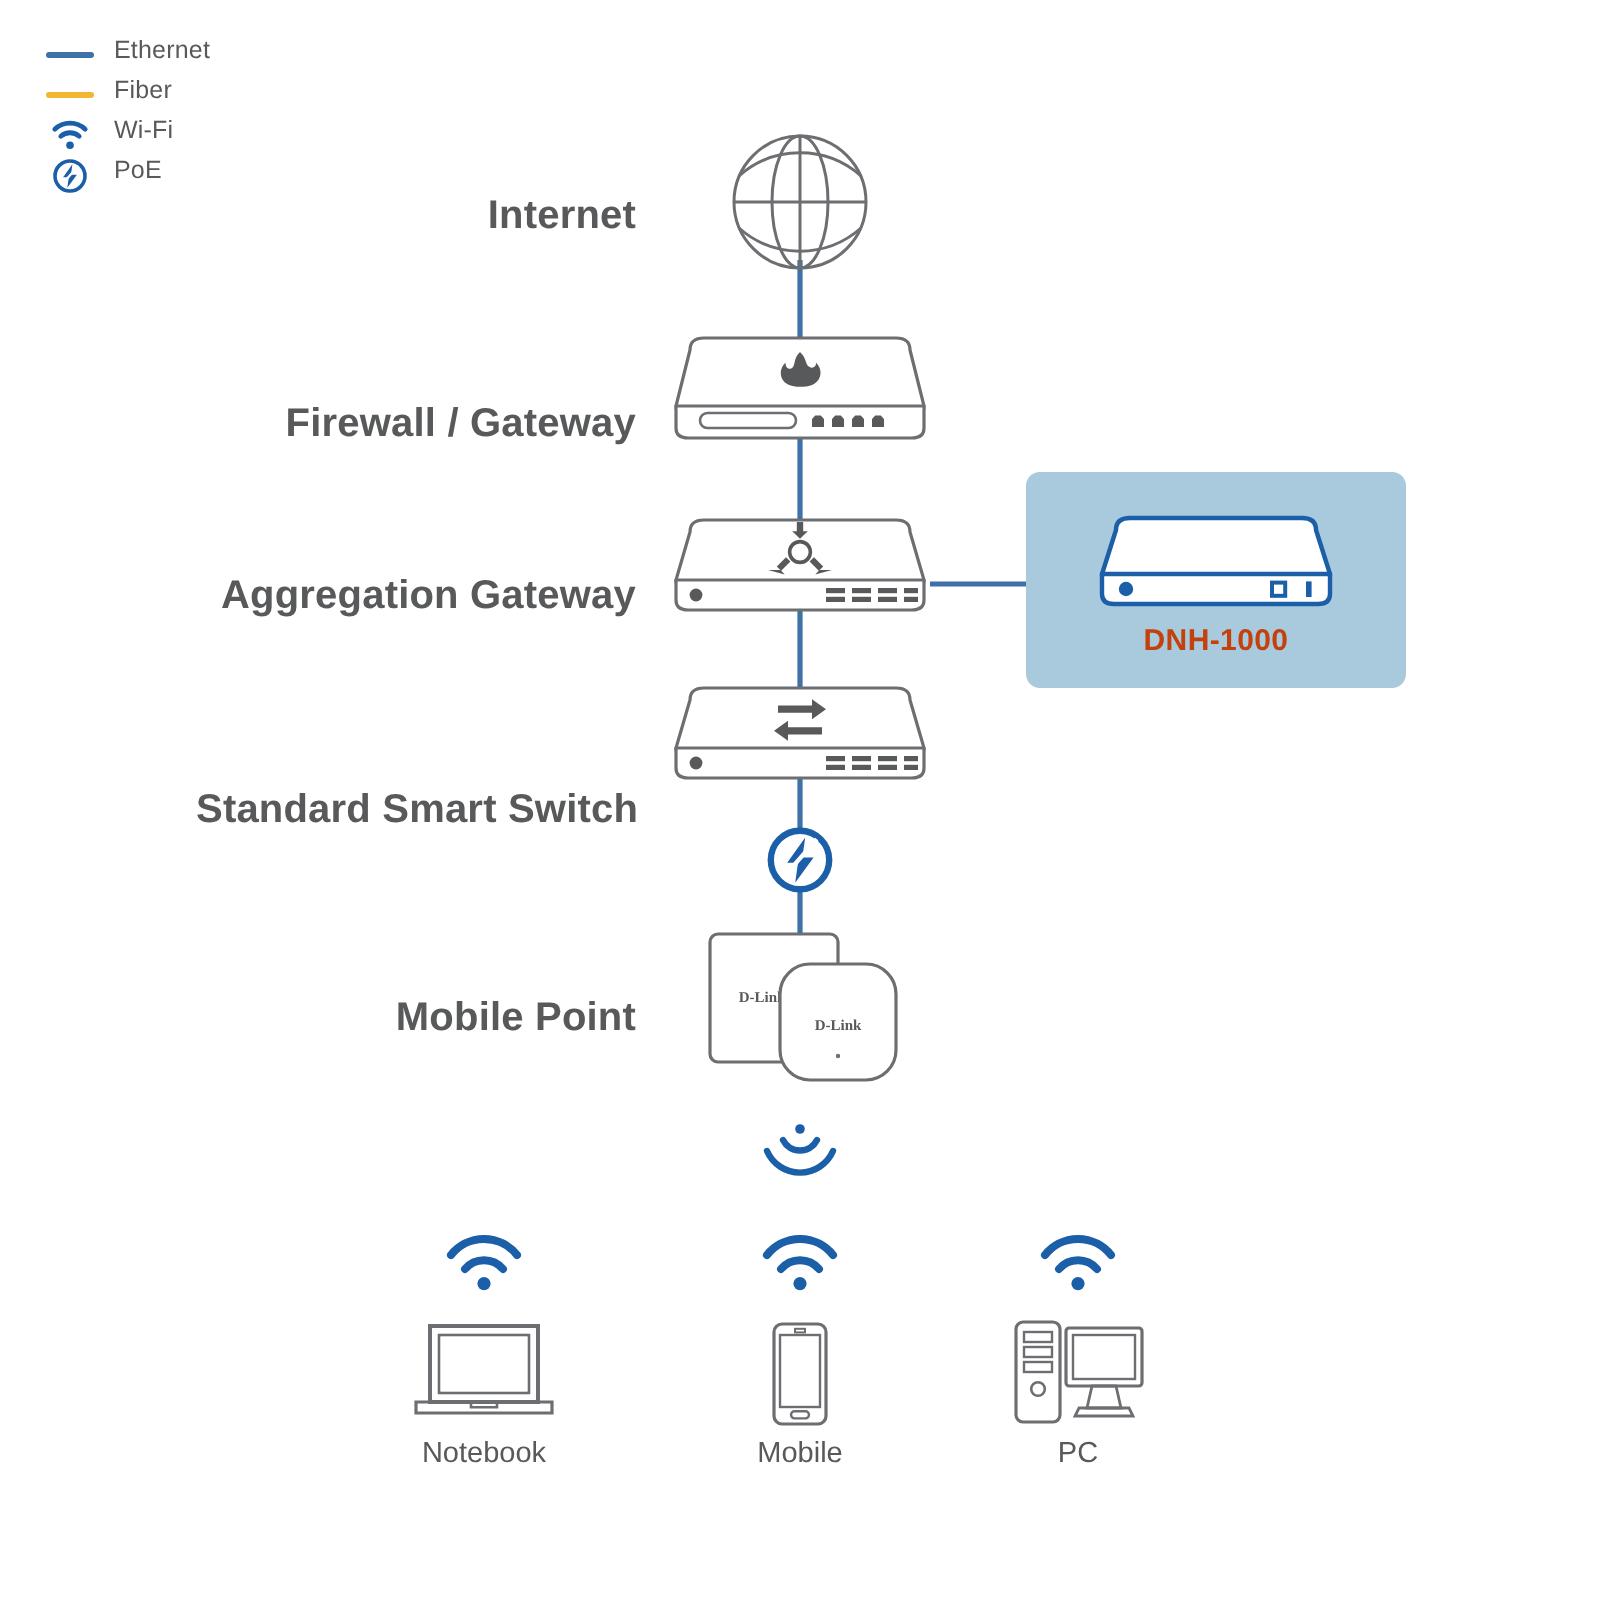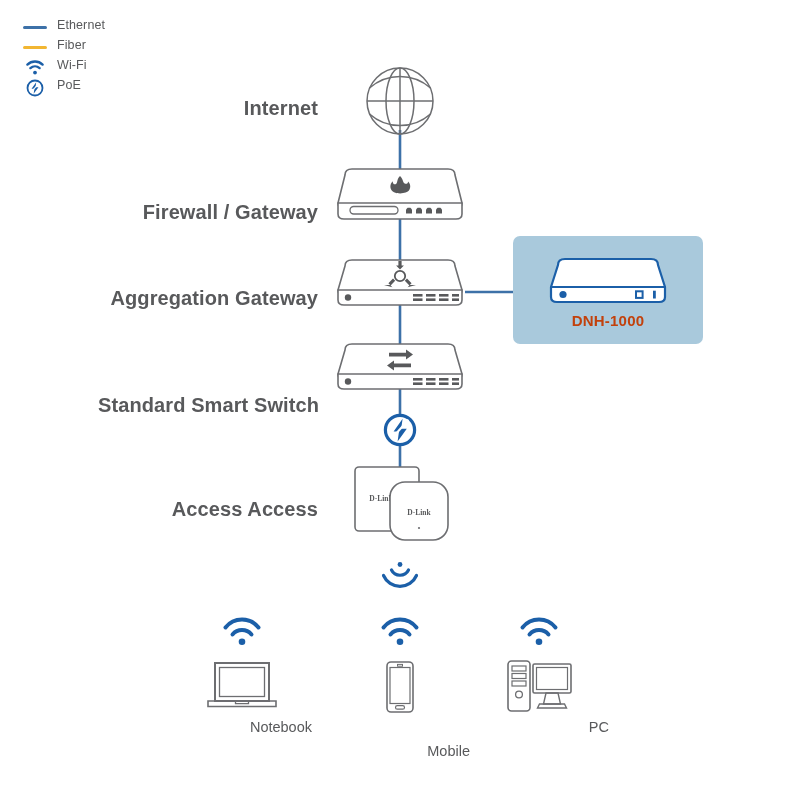--- a/index.html
+++ b/index.html
@@ -61,21 +61,21 @@
     font-size: 20px;
     font-weight: bold;
     color: #58595b;
     white-space: nowrap;
     letter-spacing: 0.1px;
   }
 
   
   .client-caption {
     position: absolute;
-    text-align: right;
+    text-align: center;
     font-size: 14.5px;
     color: #58595b;
     white-space: nowrap;
     width: 140px;
   }
 
   
   #dnh-highlight {
     position: absolute;
     left: 513px;
@@ -164,21 +164,21 @@
   </svg>
 
   <div class="row-label" style="left:118px; top:97px; width:200px;">Internet</div>
 
   <div class="row-label" style="left:108px; top:201px; width:210px;">Firewall / Gateway</div>
 
   <div class="row-label" style="left:108px; top:287px; width:210px;">Aggregation Gateway</div>
 
   <div class="row-label" style="left:98px; top:370px; width:220px;margin-top:24px;">Standard Smart Switch</div>
 
-  <div class="row-label" style="left:118px; top:498px; width:200px;">Access Access</div>
+  <div class="row-label" style="left:118px; top:498px; width:200px;">Mobile Point</div>
 
   <svg class="svg-abs" width="800" height="800">
     <g transform="translate(400,101)" stroke="#6d6e71" stroke-width="1.5" fill="none">
       <circle cx="0" cy="0" r="33"></circle>
       <line x1="-33" y1="0" x2="33" y2="0"></line>
       <line x1="0" y1="-33" x2="0" y2="33"></line>
       <ellipse cx="0" cy="0" rx="14" ry="33"></ellipse>
       <path d="M-30.5 -13 A 46 46 0 0 1 30.5 -13"></path>
       <path d="M-30.5 13 A 46 46 0 0 0 30.5 13"></path>
     </g>
@@ -355,16 +355,16 @@
       <circle cx="-20" cy="8.5" r="3.4" stroke-width="1.3"></circle>
 
       <rect x="-6" y="-22" width="38" height="29" rx="1.6"></rect>
       <rect x="-2.5" y="-18.5" width="31" height="22" stroke-width="1.2"></rect>
       <path d="M7 7 L19 7 L21.5 18 L4.5 18 Z" stroke-width="1.4"></path>
       <path d="M0.5 18 L25.5 18 L27.5 22 L-1.5 22 Z" stroke-width="1.4"></path>
     </g>
   </svg>
 
   <div class="client-caption" style="left:172px; top:719px;">Notebook</div>
-  <div class="client-caption" style="left:330px; top:719px;margin-top:24px;">Mobile</div>
+  <div class="client-caption" style="left:330px; top:719px;">Mobile</div>
   <div class="client-caption" style="left:469px; top:719px;">PC</div>
 
 </div>
 
 </body></html>

